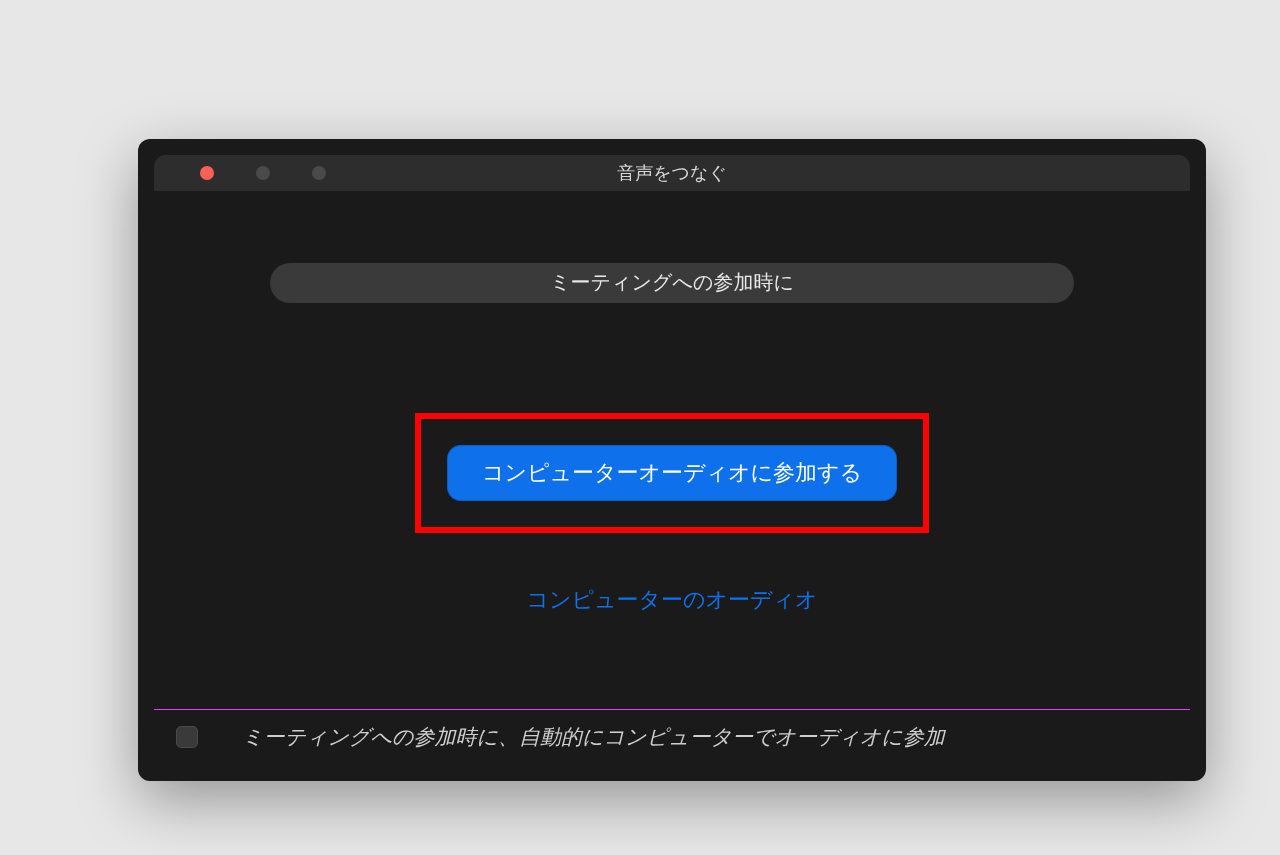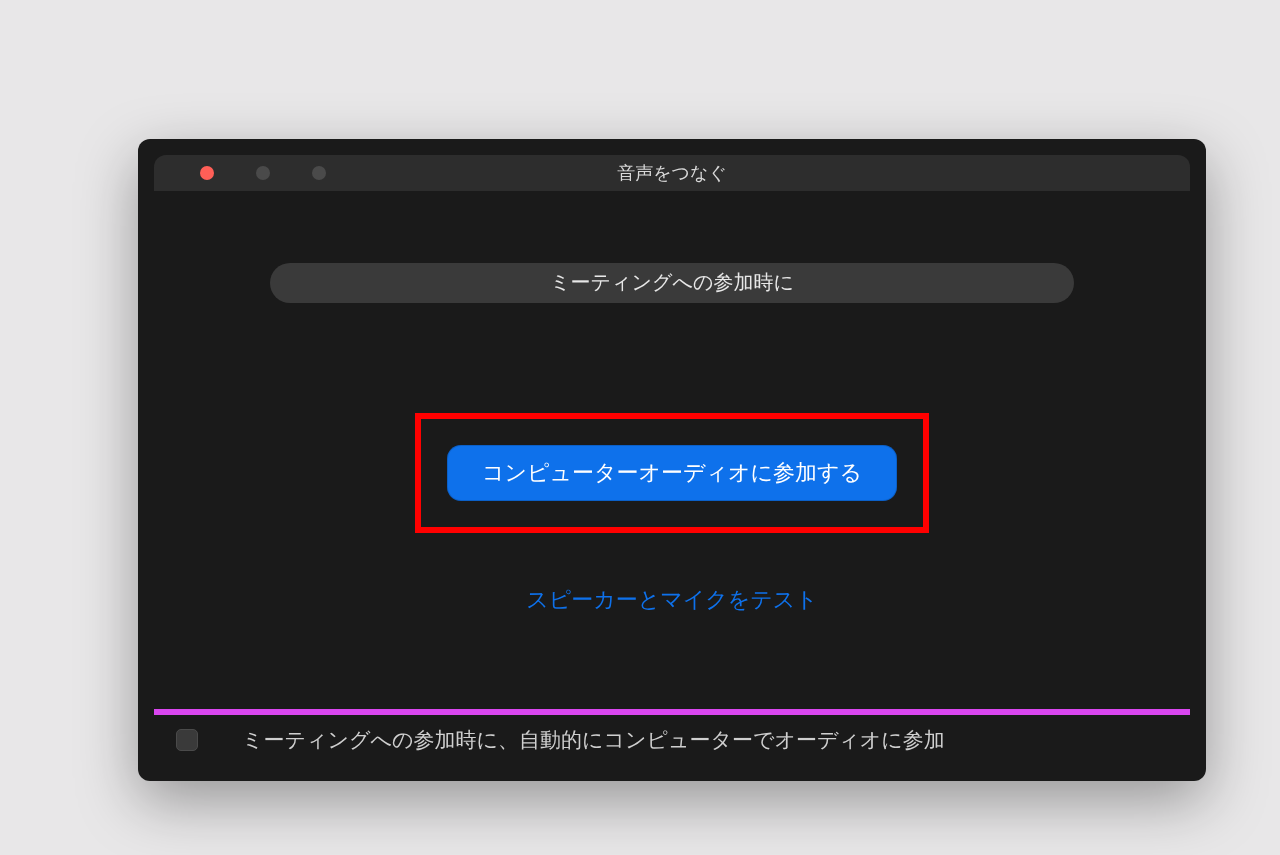--- a/index.html
+++ b/index.html
@@ -104,25 +104,26 @@
     }
     .link-text {
       color: #0e71eb;
       font-size: 22px;
       cursor: pointer;
       text-align: center;
     }
     .footer {
       height: 56px;
       background: #1a1a1a;
-      border-top: 6px solid #d946ef;
+      border-top: 1px solid #d946ef;
       display: flex;
       align-items: center;
       padding: 0 6px;
       gap: 12px;
+      font-style: italic;
     }
     .checkbox {
       width: 22px;
       height: 22px;
       border-radius: 5px;
       background: #3a3a3a;
       border: 1px solid #4a4a4a;
       cursor: pointer;
       flex-shrink: 0;
     }
@@ -147,21 +148,21 @@
   </div>
 
   <div class="tabbar-area">
     <div class="tab-pill">ミーティングへの参加時に</div>
   </div>
 
   <div class="content">
     <div class="highlight-box">
       <button class="primary-btn">コンピューターオーディオに参加する</button>
     </div>
-    <div class="link-text">スピーカーとマイクをテスト</div>
+    <div class="link-text">コンピューターのオーディオ</div>
   </div>
 
   <div class="footer">
     <div class="checkbox"></div>
     <div class="footer-label">ミーティングへの参加時に、自動的にコンピューターでオーディオに参加</div>
   </div>
 
 </div>
 
 </body></html>

